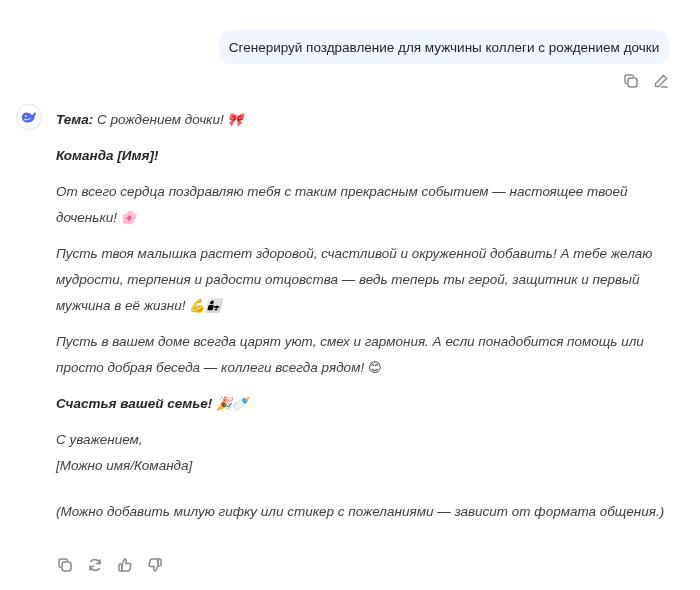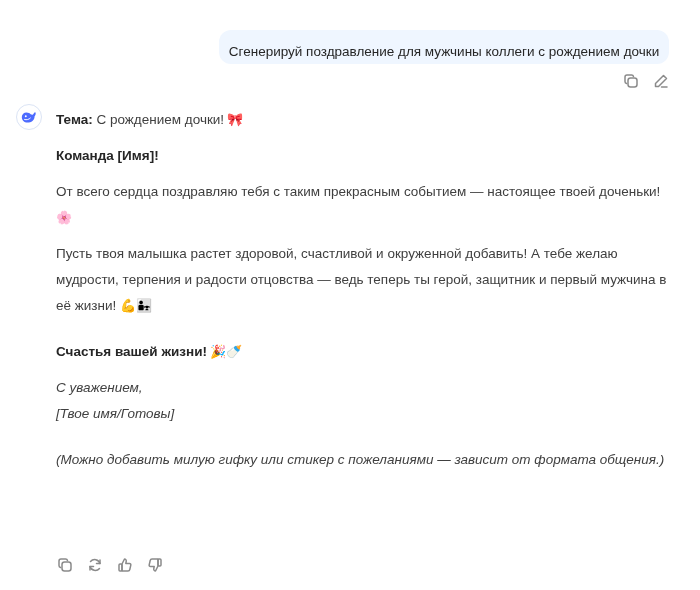--- a/index.html
+++ b/index.html
@@ -1,29 +1,29 @@
 <!DOCTYPE html>
 <html><head>
 <meta charset="utf-8">
 <style>
   html, body { margin:0; padding:0; background:#ffffff; }
   body { width:700px; height:590px; overflow:hidden; position:relative;
          font-family:"Liberation Sans", "DejaVu Sans", sans-serif; color:#404040; }
   .user-bubble { position:absolute; left:219px; top:30px; height:34px; width:450px;
-    background:#eff6ff; border-radius:12px; box-sizing:border-box; padding:14px 14px;
-    display:flex; align-items:flex-start; justify-content:center;
+    background:#eff6ff; border-radius:12px; box-sizing:border-box; padding:0 14px;
+    display:flex; align-items:center; justify-content:center;
     font-size:13.5px; color:#262626; white-space:nowrap; }
   .user-actions { position:absolute; top:72px; right:30px; display:flex; gap:12px; }
   .icon-btn { width:18px; height:18px; display:flex; align-items:center; justify-content:center; cursor:pointer; }
   .icon-btn svg { width:16px; height:16px; stroke:#8a8a8a; fill:none; stroke-width:1.5; stroke-linecap:round; stroke-linejoin:round; }
   .avatar { position:absolute; left:16px; top:104px; width:26px; height:26px; border-radius:50%;
     border:1px solid #dbe4f5; box-sizing:border-box; display:flex; align-items:center; justify-content:center; background:#fff; }
   .avatar svg { width:16px; height:14px; }
   .msg { position:absolute; left:56px; top:107px; width:620px; font-size:13.5px; color:#404040; }
-  .p { margin:0; line-height:26px; }
+  .p { margin:0; line-height:26px;font-style:italic; }
   .gap { height:10px; }
   .b { font-weight:bold; color:#262626; }
   .i { font-style:italic; }
   .emoji { font-family:"DejaVu Sans", sans-serif; font-size:13px; }
   .msg-actions { position:absolute; left:56px; top:556px; display:flex; gap:12px; }
 </style>
 </head>
 <body>
 
 <div class="user-bubble">
@@ -54,25 +54,26 @@
 
 <div class="msg">
   <p class="p"><span class="b">Тема:</span><span> С рождением дочки! </span><span class="emoji">🎀</span></p>
   <div class="gap"></div>
   <p class="p b">Команда [Имя]!</p>
   <div class="gap"></div>
   <p class="p"><span>От всего сердца поздравляю тебя с таким прекрасным событием — настоящее твоей доченьки! </span><span class="emoji">🌸</span><br></p>
   <div class="gap"></div>
   <p class="p"><span>Пусть твоя малышка растет здоровой, счастливой и окруженной добавить! А тебе желаю мудрости, терпения и радости отцовства — ведь теперь ты герой, защитник и первый мужчина в её жизни! </span><span class="emoji">💪👨‍👧</span></p>
   <div class="gap"></div>
+  <p class="p"><span>Пусть в вашем доме всегда царят уют, смех и гармония. А если понадобится помощь или просто добрая беседа — коллеги всегда рядом! </span><span class="emoji">😊</span></p>
   <div class="gap"></div>
-  <p class="p"><span class="b">Счастья вашей жизни! </span><span class="emoji">🎉🍼</span></p>
+  <p class="p"><span class="b">Счастья вашей семье! </span><span class="emoji">🎉🍼</span></p>
   <div class="gap"></div>
   <p class="p i">С уважением,</p>
-  <p class="p i">[Твое имя/Готовы]</p>
+  <p class="p i">[Можно имя/Команда]</p>
   <div class="gap"></div>
   <div class="gap"></div>
   <p class="p i">(Можно добавить милую гифку или стикер с пожеланиями — зависит от формата общения.)</p>
 </div>
 
 <div class="msg-actions">
   <div class="icon-btn">
     <svg viewBox="0 0 16 16">
         <rect x="5" y="5" width="9" height="9" rx="2.5"></rect>
         <path d="M3.5 10.5 A2 2 0 0 1 2 8.5 V4 A2 2 0 0 1 4 2 H8.5 A2 2 0 0 1 10.5 3.5"></path>

